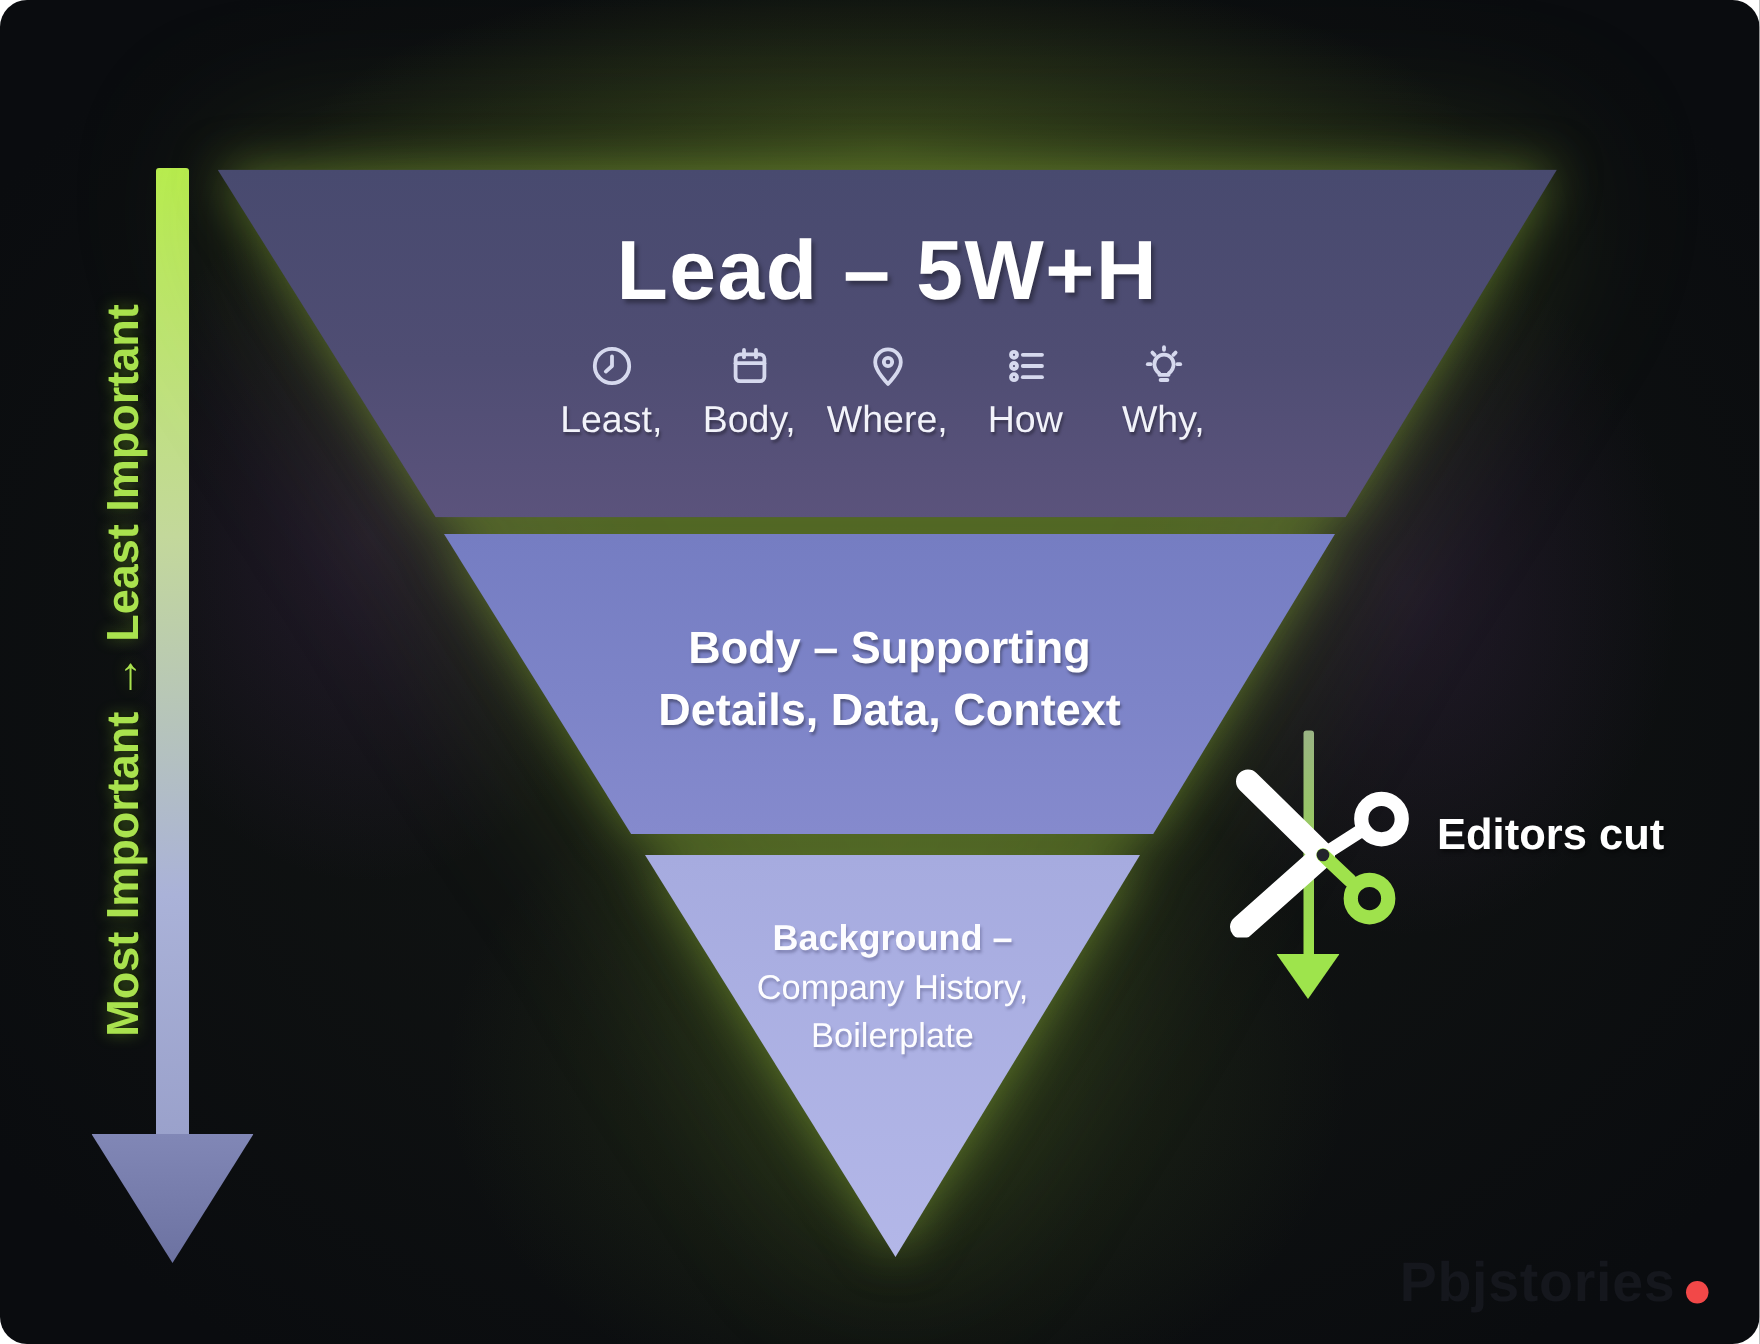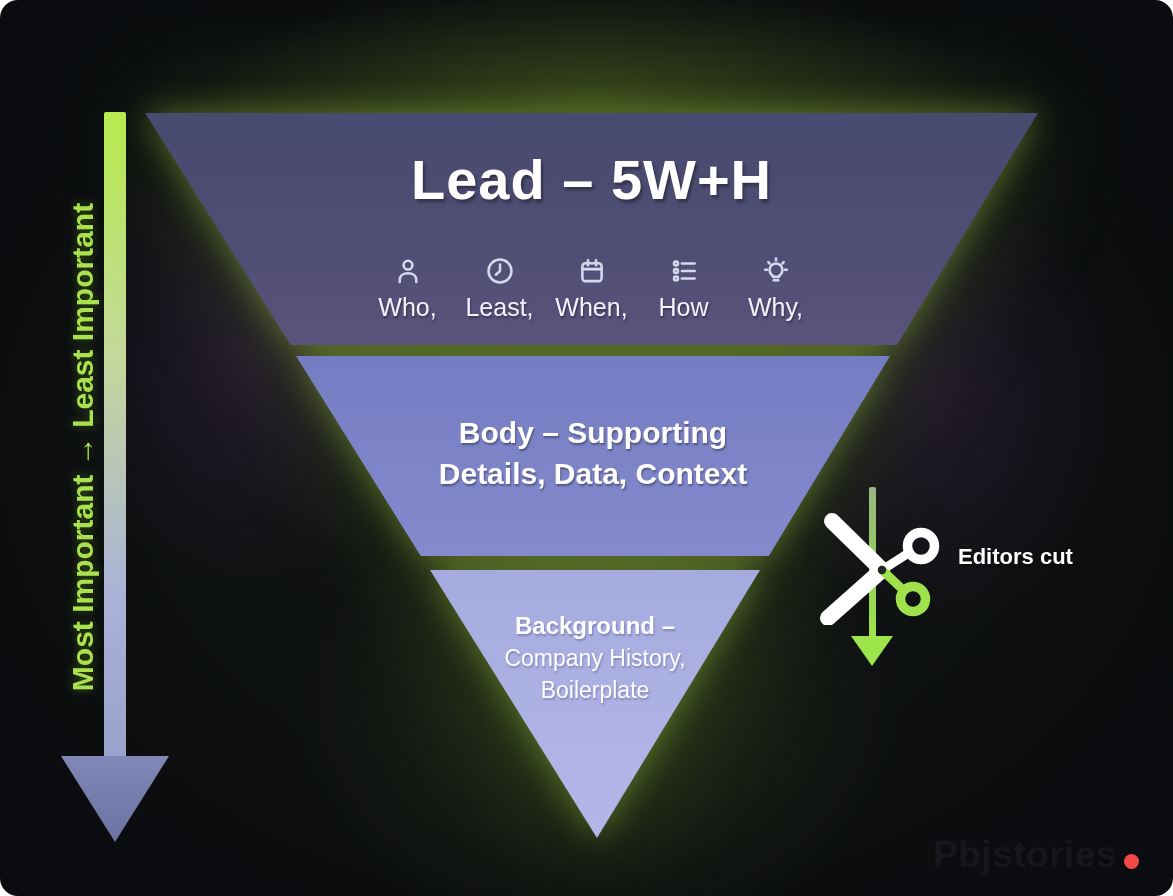--- a/index.html
+++ b/index.html
@@ -24,21 +24,21 @@
     pointer-events:none;
   }
 
   
   .pyramid-glow{
     position:absolute;inset:0;
     filter:
       drop-shadow(0 0 16px rgba(148,186,58,0.50))
       drop-shadow(0 0 52px rgba(112,150,44,0.30));
   }
-  .sec{position:absolute;display:flex;flex-direction:column;align-items:center;color:#fff;gap:27px;}
+  .sec{position:absolute;display:flex;flex-direction:column;align-items:center;color:#fff;}
   .sec-lead{
     left:145px;top:113px;width:893px;height:232px;
     clip-path:polygon(0 0,100% 0,84.2% 100%,16.3% 100%);
     background:linear-gradient(180deg,#484a6f 0%,#4f4d73 55%,#5b537c 100%);
   }
   .sec-body{
     left:296px;top:356px;width:594px;height:200px;
     clip-path:polygon(0 0,100% 0,79.6% 100%,21% 100%);
     background:linear-gradient(180deg,#757dc2 0%,#7d84c8 55%,#858acd 100%);
   }
@@ -102,21 +102,21 @@
     border-radius:2px;
   }
   .cut-arrowhead{
     position:absolute;left:851px;top:636px;width:42px;height:30px;
     clip-path:polygon(0 0,100% 0,50% 100%);
     background:#9ee44c;
   }
   .scissors{position:absolute;left:812px;top:505px;width:140px;height:120px;}
   .cut-note{
     position:absolute;left:958px;top:538px;
-    font-size:22px;font-weight:700;color:#fff;line-height:38px;
+    font-size:29px;font-weight:700;color:#fff;line-height:38px;
     text-shadow:1px 2px 3px rgba(0,0,0,0.5);
   }
 
   
   .watermark{
     position:absolute;right:34px;bottom:20px;
     display:flex;align-items:flex-end;
   }
   .watermark .wm-text{
     font-size:37px;font-weight:700;color:#15171d;letter-spacing:0.5px;
@@ -134,52 +134,52 @@
   <div class="axis-label">Most Important → Least Important</div>
   <div class="axis-shaft"></div>
   <div class="axis-head"></div>
 
   <div class="pyramid-glow">
 
     <div class="sec sec-lead">
       <div class="lead-title">Lead – 5W+H</div>
       <div class="lead-icons">
 
-        <div class="lead-item">
-          <span class="ic">
-            <svg viewBox="0 0 24 24">
-                <circle cx="12" cy="7.6" r="3.3"></circle>
-                <path d="M5.8 20.2 v-1.6 c0-3.1 2.7-4.9 6.2-4.9 s6.2 1.8 6.2 4.9 v1.6"></path>
-              </svg>
-          </span>
-          <span class="lbl">Who,</span>
-        </div>
 
         <div class="lead-item">
           <span class="ic">
             <svg viewBox="0 0 24 24">
                 <circle cx="12" cy="12" r="8.6"></circle>
                 <path d="M12 7.2 V12 L8.9 14.8"></path>
               </svg>
           </span>
           <span class="lbl">Least,</span>
         </div>
 
         <div class="lead-item">
           <span class="ic">
             <svg viewBox="0 0 24 24">
                 <rect x="4.8" y="6.2" width="14.4" height="13.4" rx="2.2"></rect>
                 <line x1="4.8" y1="10.6" x2="19.2" y2="10.6"></line>
                 <line x1="9" y1="4" x2="9" y2="7.6"></line>
                 <line x1="15" y1="4" x2="15" y2="7.6"></line>
               </svg>
           </span>
-          <span class="lbl">When,</span>
-        </div>
-
+          <span class="lbl">Body,</span>
+        </div>
+
+        <div class="lead-item">
+          <span class="ic">
+            <svg viewBox="0 0 24 24">
+                <path d="M12 21 C12 21 5.6 14.6 5.6 10.1 A6.4 6.4 0 0 1 18.4 10.1 C18.4 14.6 12 21 12 21 Z"></path>
+                <circle cx="12" cy="10" r="2.1"></circle>
+              </svg>
+          </span>
+          <span class="lbl">Where,</span>
+        </div>
 
         <div class="lead-item">
           <span class="ic">
             <svg viewBox="0 0 24 24">
                 <circle cx="6" cy="6.4" r="1.5"></circle>
                 <circle cx="6" cy="12" r="1.5"></circle>
                 <circle cx="6" cy="17.6" r="1.5"></circle>
                 <line x1="10.4" y1="6.4" x2="20" y2="6.4"></line>
                 <line x1="10.4" y1="12" x2="20" y2="12"></line>
                 <line x1="10.4" y1="17.6" x2="20" y2="17.6"></line>

